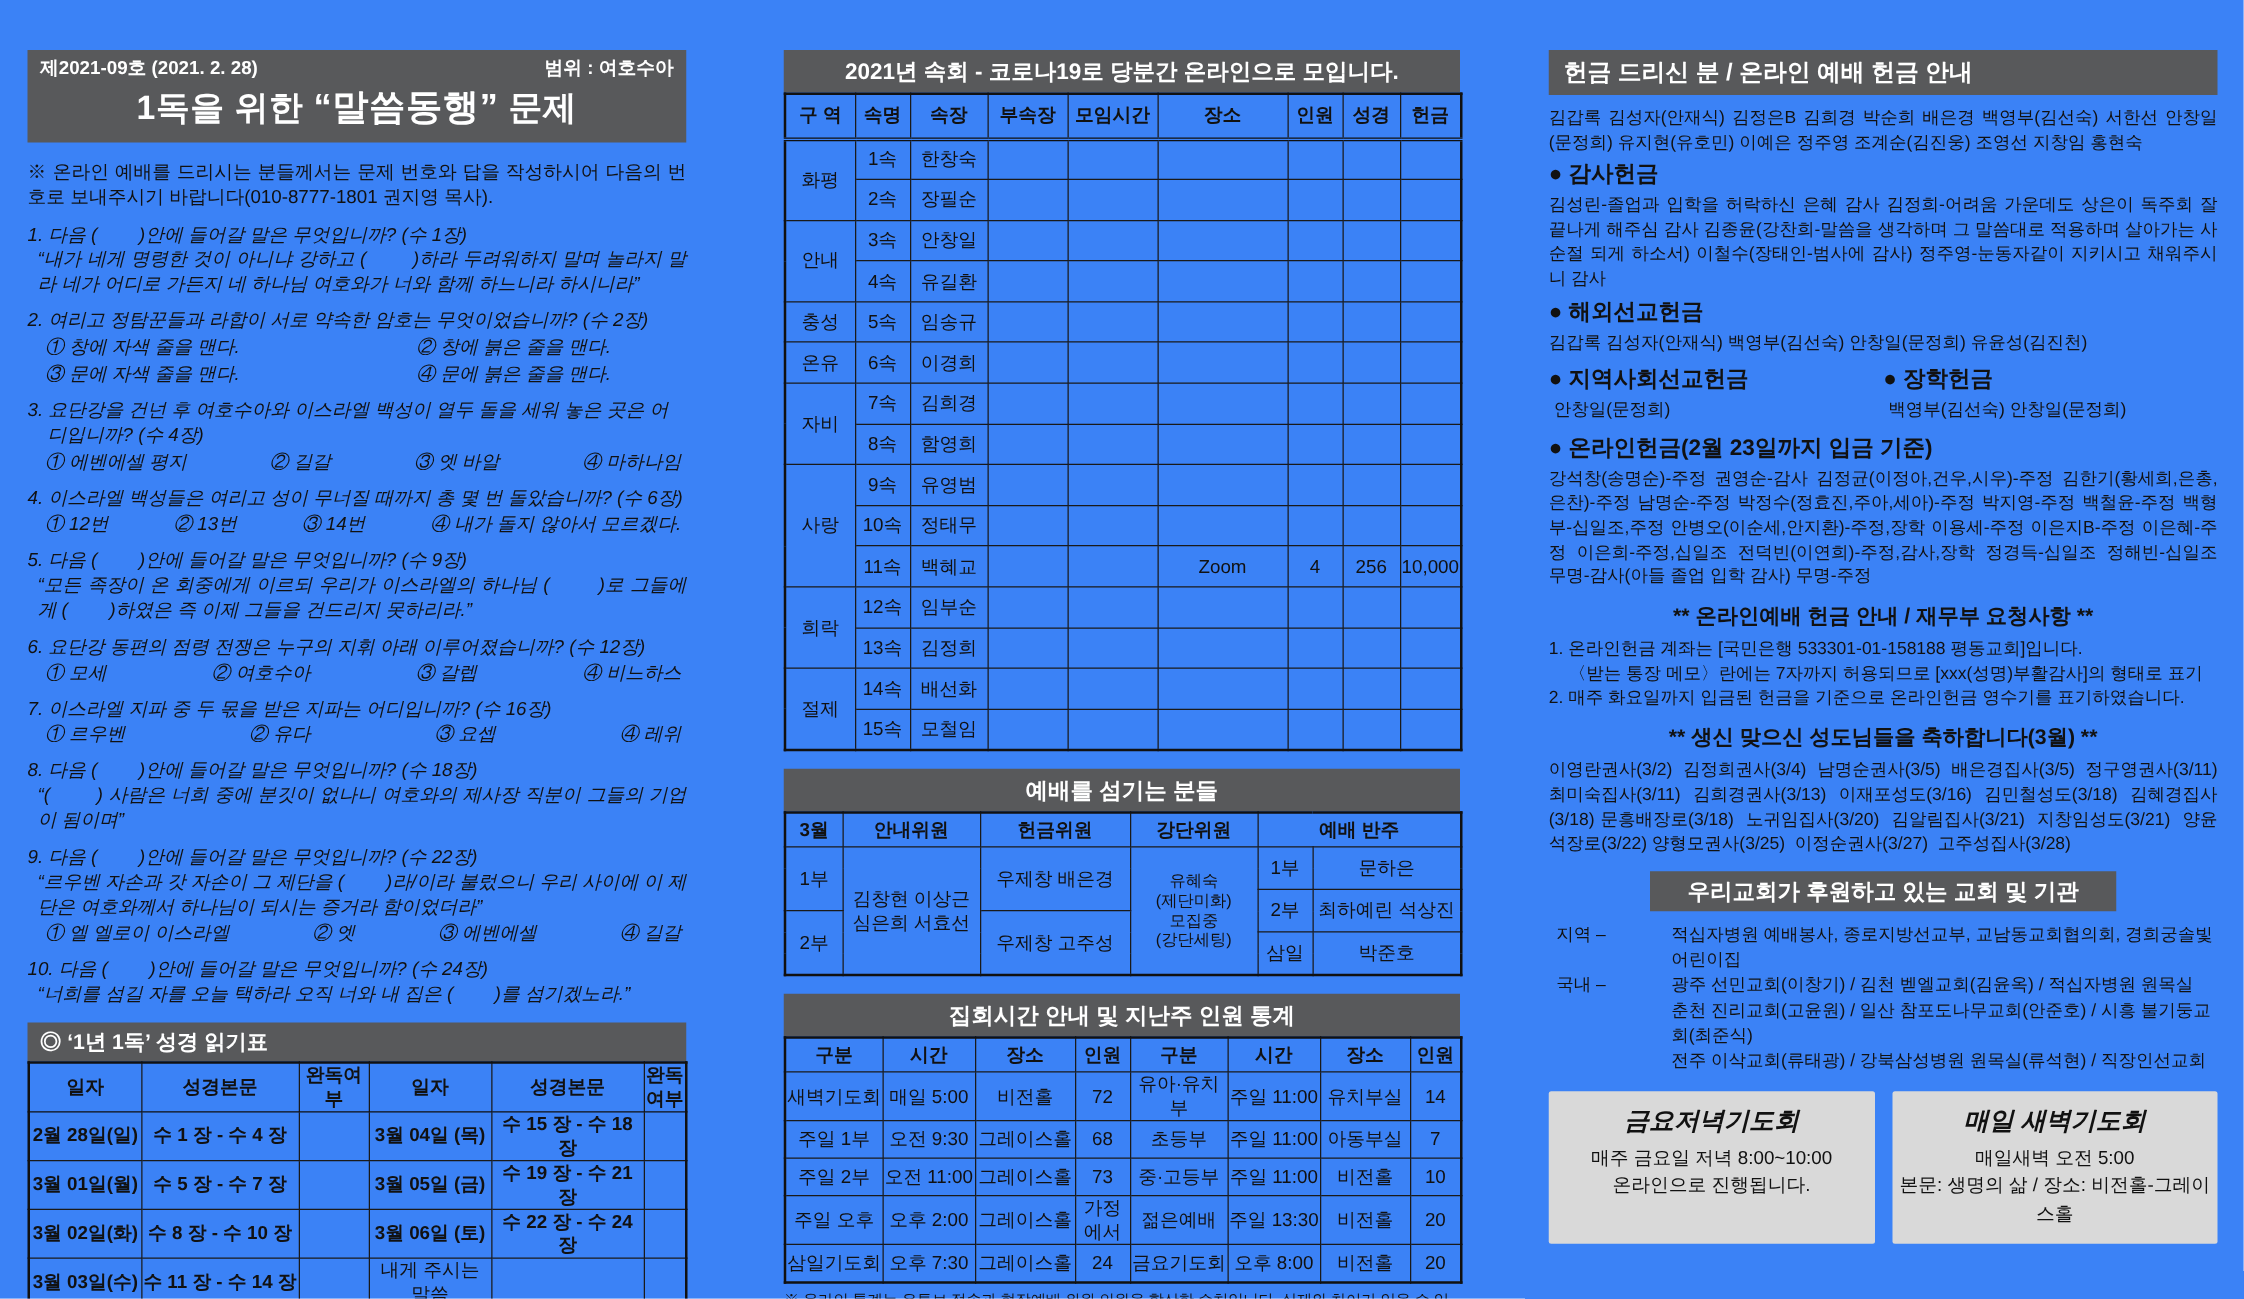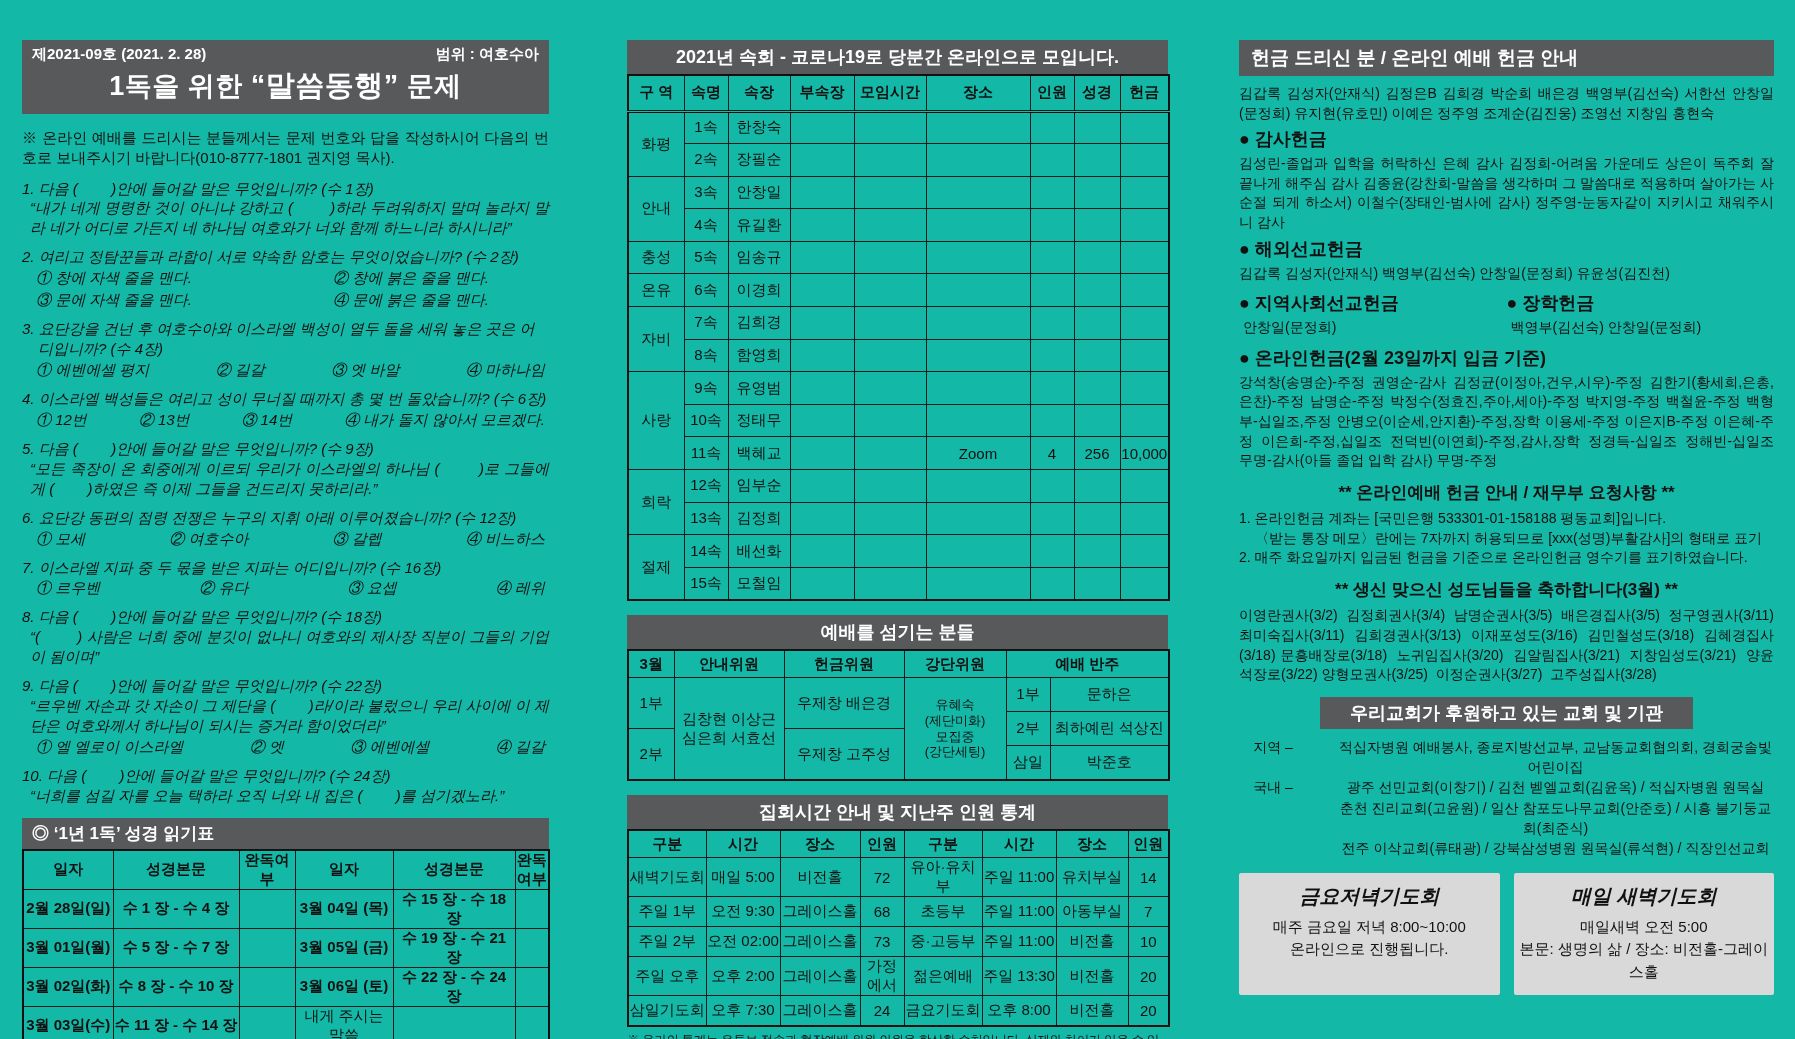--- a/index.html
+++ b/index.html
@@ -1,18 +1,18 @@
 <!DOCTYPE html>
 <html><head>
 <meta charset="utf-8">
 <style>
   * { margin:0; padding:0; box-sizing:border-box; }
   html,body { background:#fff; }
   body { width:1795px; height:1039px; font-family:"Liberation Sans", sans-serif; color:#111; }
-  .page { position:relative; width:1795px; height:1039px; background:#14b8a6; overflow:hidden; }
+  .page { position:relative; width:1795px; height:1039px; background:#3b82f6; overflow:hidden; }
 
   .bar { background:#58595b; color:#fff; font-weight:bold; }
 
   
   .col-left { position:absolute; left:22px; top:40px; width:527px; }
   .title-bar { padding:5px 10px 8px 10px; margin-bottom:14px; }
   .title-bar .bar-top { display:flex; justify-content:space-between; font-size:15px; }
   .title-bar .bar-title { text-align:center; font-size:27px; margin-top:2px; letter-spacing:0.5px; }
   .title-bar .em { font-weight:900; font-size:29px; }
   .intro { font-size:15px; line-height:1.35; margin-bottom:10px; white-space:pre-wrap; text-align:justify; }
@@ -59,21 +59,21 @@
   .sec-head { font-size:18px; font-weight:bold; margin:4px 0 3px 0; }
   .sec-body { font-size:14px; line-height:1.4; text-align:justify; margin-bottom:4px; white-space:pre-wrap; }
   .pair { display:flex; }
   .pair .half { flex:1; }
   .pair .half .sec-body { text-align:left; padding-left:4px; }
   .center-head { text-align:center; font-size:17px; font-weight:bold; margin:10px 0 5px 0; }
   .fin-line { font-size:14px; line-height:1.42; }
   .fin-line.indent { padding-left:16px; }
   .sup-wrap { text-align:center; margin-top:12px; }
   .inline-bar { display:inline-block; font-size:18px; padding:4px 30px; }
-  .sup-rows { margin-top:8px; text-align:center; }
+  .sup-rows { margin-top:8px; text-align:left; }
   .sup-row { display:flex; font-size:14px; line-height:1.45; }
   .sup-label { flex:none; width:62px; padding-left:6px; }
   .sup-text { white-space:pre-line;margin-left:36px; }
   .boxes { display:flex; gap:14px; margin-top:14px; }
   .gray-box { flex:1; background:#d9d9d9; border-radius:2px; text-align:center; padding:10px 6px 12px 6px; }
   .box-title { font-size:20px; font-weight:bold; font-style:italic; margin-bottom:6px; }
   .box-line { font-size:15px; line-height:1.5; }
 </style>
 </head>
 <body>
@@ -499,21 +499,21 @@
             <td>오전 9:30</td>
             <td>그레이스홀</td>
             <td>68</td>
             <td>초등부</td>
             <td>주일 11:00</td>
             <td>아동부실</td>
             <td>7</td>
           </tr>
           <tr>
             <td>주일 2부</td>
-            <td>오전 02:00</td>
+            <td>오전 11:00</td>
             <td>그레이스홀</td>
             <td>73</td>
             <td>중·고등부</td>
             <td>주일 11:00</td>
             <td>비전홀</td>
             <td>10</td>
           </tr>
           <tr>
             <td>주일 오후</td>
             <td>오후 2:00</td>

